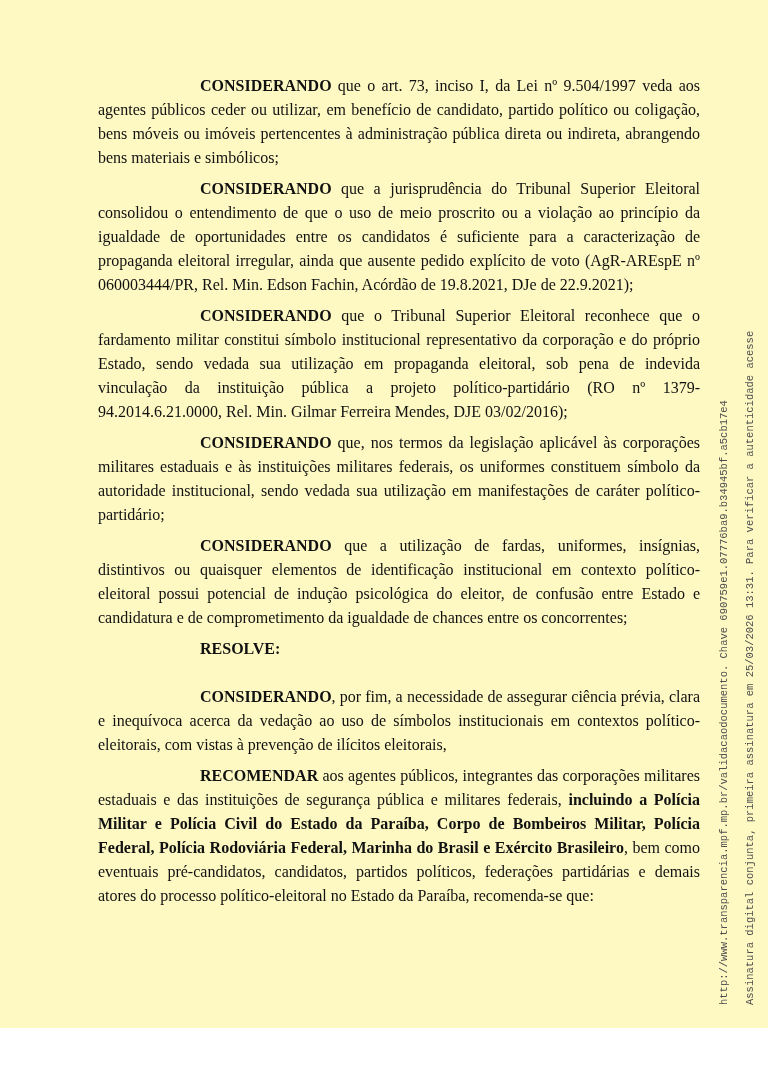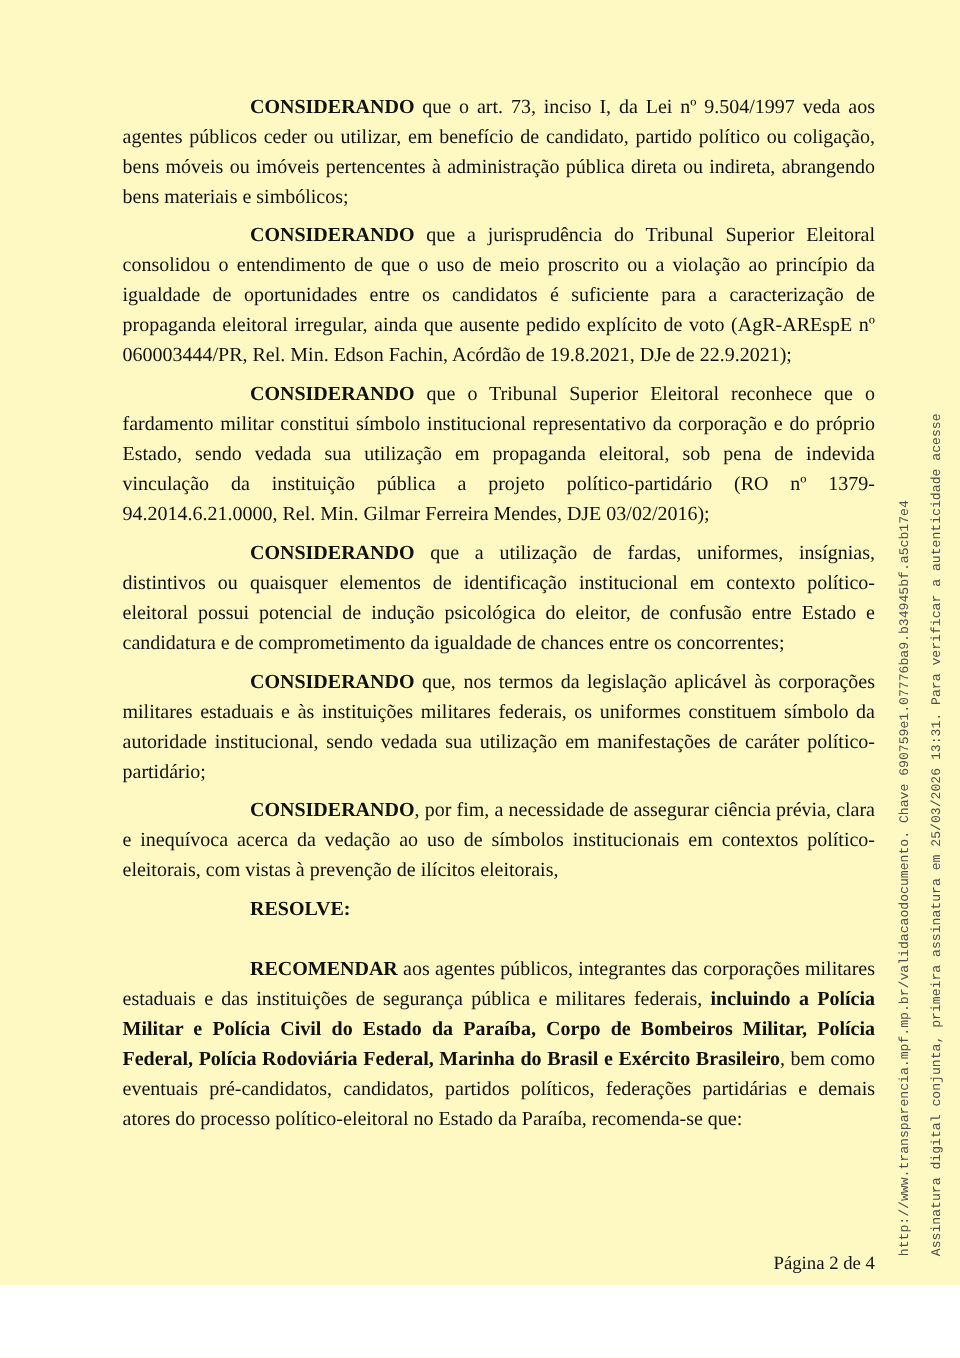--- a/index.html
+++ b/index.html
@@ -63,26 +63,25 @@
 </style>
 </head>
 <body>
 
 <div class="page">
 
   <div class="content">
       <p class="para body"><span class="bold">CONSIDERANDO</span><span> que o art. 73, inciso I, da Lei nº 9.504/1997 veda aos agentes públicos ceder ou utilizar, em benefício de candidato, partido político ou coligação, bens móveis ou imóveis pertencentes à administração pública direta ou indireta, abrangendo bens materiais e simbólicos;</span></p>
       <p class="para body"><span class="bold">CONSIDERANDO</span><span> que a jurisprudência do Tribunal Superior Eleitoral consolidou o entendimento de que o uso de meio proscrito ou a violação ao princípio da igualdade de oportunidades entre os candidatos é suficiente para a caracterização de propaganda eleitoral irregular, ainda que ausente pedido explícito de voto (AgR-AREspE nº 060003444/PR, Rel. Min. Edson Fachin, Acórdão de 19.8.2021, DJe de 22.9.2021);</span></p>
       <p class="para body"><span class="bold">CONSIDERANDO</span><span> que o Tribunal Superior Eleitoral reconhece que o fardamento militar constitui símbolo institucional representativo da corporação e do próprio Estado, sendo vedada sua utilização em propaganda eleitoral, sob pena de indevida vinculação da instituição pública a projeto político-partidário (RO nº 1379-94.2014.6.21.0000, Rel. Min. Gilmar Ferreira Mendes, DJE 03/02/2016);</span></p>
+      <p class="para body"><span class="bold">CONSIDERANDO</span><span> que, nos termos da legislação aplicável às corporações militares estaduais e às instituições militares federais, os uniformes constituem símbolo da autoridade institucional, sendo vedada sua utilização em manifestações de caráter político-partidário;</span></p>
       <p class="para body"><span class="bold">CONSIDERANDO</span><span> que a utilização de fardas, uniformes, insígnias, distintivos ou quaisquer elementos de identificação institucional em contexto político-eleitoral possui potencial de indução psicológica do eleitor, de confusão entre Estado e candidatura e de comprometimento da igualdade de chances entre os concorrentes;</span></p>
-      <p class="para body"><span class="bold">CONSIDERANDO</span><span> que, nos termos da legislação aplicável às corporações militares estaduais e às instituições militares federais, os uniformes constituem símbolo da autoridade institucional, sendo vedada sua utilização em manifestações de caráter político-partidário;</span></p>
+      <p class="para resolve"><span class="bold">RESOLVE:</span></p>
       <p class="para body"><span class="bold">CONSIDERANDO</span><span>, por fim, a necessidade de assegurar ciência prévia, clara e inequívoca acerca da vedação ao uso de símbolos institucionais em contextos político-eleitorais, com vistas à prevenção de ilícitos eleitorais,</span></p>
-      <p class="para resolve"><span class="bold">RESOLVE:</span></p>
       <p class="para body"><span class="bold">RECOMENDAR</span><span> aos agentes públicos, integrantes das corporações militares estaduais e das instituições de segurança pública e militares federais, </span><span class="bold">incluindo a Polícia Militar e Polícia Civil do Estado da Paraíba, Corpo de Bombeiros Militar, Polícia Federal, Polícia Rodoviária Federal, Marinha do Brasil e Exército Brasileiro</span><span>, bem como eventuais pré-candidatos, candidatos, partidos políticos, federações partidárias e demais atores do processo político-eleitoral no Estado da Paraíba, recomenda-se que:</span></p>
     </div>
 
   <div class="sig-line outer">Assinatura digital conjunta, primeira assinatura em 25/03/2026 13:31. Para verificar a autenticidade acesse</div>
 
   <div class="sig-line inner">http://www.transparencia.mpf.mp.br/validacaodocumento. Chave 690759e1.07776ba9.b34945bf.a5cb17e4</div>
 
-  <div class="footer">Página 2 de 4</div>
 
 </div>
 
 </body></html>

